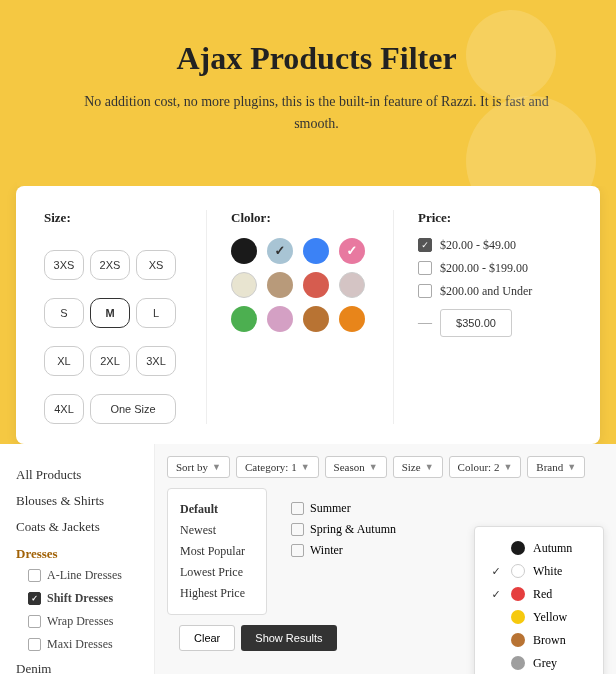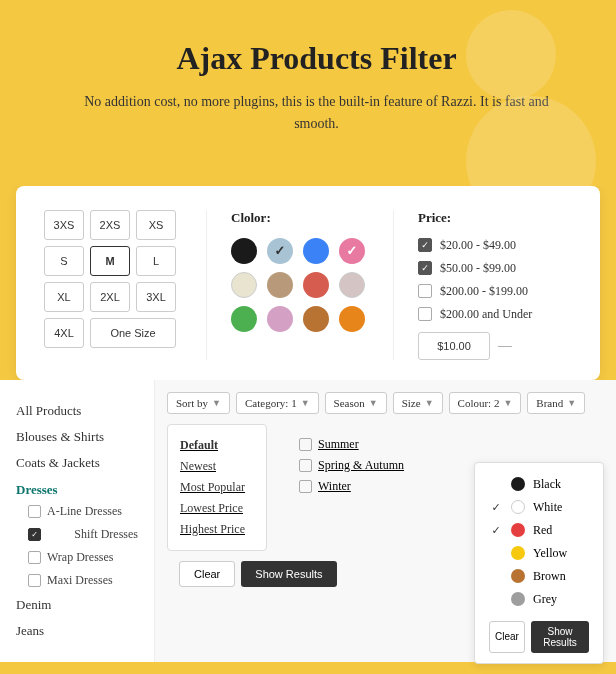--- a/index.html
+++ b/index.html
@@ -77,23 +77,23 @@
       display: grid;
       grid-template-columns: repeat(3, 40px);
       gap: 6px;
     }
     .size-btn {
       width: 40px; height: 30px;
       border: 1px solid #ccc;
       background: #fff;
       font-size: 11px;
       cursor: pointer;
-      border-radius: 3px;
-      color: #333;
-      display: flex; align-items: center; justify-content: center;
+      border-radius: 10px;
+      color: #333;
+      display: flex; align-items: center; justify-content: center; margin-top: 12px;
     }
     .size-btn.selected {
       border-color: #333;
       font-weight: 700;
       background: #fff;
     }
     .size-btn.wide {
       grid-column: span 2;
       width: 86px;
     }
@@ -174,33 +174,32 @@
       font-size: 13px;
     }
     .sidebar-item {
       padding: 5px 0;
       cursor: pointer;
       color: #333;
     }
     .sidebar-category {
       padding: 6px 0 2px;
       font-weight: 700;
-      color: #0f766e;
+      color: #a16207;
       font-size: 13px;
     }
     .sidebar-sub {
       padding: 4px 0 4px 12px;
       font-size: 12px;
       color: #444;
       cursor: pointer;
       display: flex; align-items: center; gap: 6px;
     }
     .sidebar-sub.active {
-      font-weight: 400;
-      justify-content: space-between;
+      font-weight: 700;
     }
     .sub-checkbox {
       width: 13px; height: 13px;
       border: 1px solid #aaa;
       border-radius: 2px;
       display: flex; align-items: center; justify-content: center;
       flex-shrink: 0;
     }
     .sub-checkbox.checked {
       background: #333;
@@ -235,21 +234,21 @@
       color: #333;
       font-family: Liberation Serif, serif;
     }
     .sort-select .arrow {
       font-size: 9px;
       color: #888;
     }
 
     
     .dropdowns-row {
-      display: flex; gap: 20px; text-decoration: underline;
+      display: flex; gap: 12px;
     }
     .dropdown-panel {
       background: #fff;
       border: 1px solid #ddd;
       border-radius: 4px;
       padding: 10px 12px;
       font-size: 12px;
       color: #333;
       min-width: 100px;
     }
@@ -356,20 +355,21 @@
   <div class="circle-decoration circle-top-right"></div>
   <div class="circle-decoration circle-bottom-right"></div>
   <h1>Ajax Products Filter</h1>
   <p>No addition cost, no more plugins, this is the built-in feature of Razzi. It is fast and smooth.</p>
 </div>
 
 <div class="filter-box">
   <div class="filter-row">
 
     <div class="filter-col">
+      <div class="filter-label">Size:</div>
       <div class="size-grid" id="size-grid">
           <button class="size-btn">3XS</button>
           <button class="size-btn">2XS</button>
           <button class="size-btn">XS</button>
           <button class="size-btn">S</button>
           <button class="size-btn selected">M</button>
           <button class="size-btn">L</button>
           <button class="size-btn">XL</button>
           <button class="size-btn">2XL</button>
           <button class="size-btn">3XL</button>
@@ -397,35 +397,31 @@
     </div>
 
     <div class="filter-col">
       <div class="filter-label">Price:</div>
       <ul class="price-options" id="price-options">
           <li>
             <div class="price-checkbox checked"></div>
             <span>$20.00 - $49.00</span>
           </li>
           <li>
-            <div class="price-checkbox checked"></div>
-            <span>$50.00 - $99.00</span>
-          </li>
-          <li>
             <div class="price-checkbox"></div>
             <span>$200.00 - $199.00</span>
           </li>
           <li>
             <div class="price-checkbox"></div>
             <span>$200.00 and Under</span>
           </li>
         </ul>
       <div class="price-inputs">
-        <input type="text" value="$10.00" style="">
         <span class="price-dash">—</span>
+        <input type="text" value="$350.00" style="">
       </div>
     </div>
 
   </div>
 </div>
 
 <div class="bottom-panel">
 
   <div class="sidebar" id="sidebar">
       <div class="sidebar-item">All Products</div>
@@ -502,21 +498,21 @@
             <div class="season-item">
               <div class="season-checkbox"></div>
               <span>Winter</span>
             </div>
           </div>
         <div style="position:relative; flex:1;">
           <div class="colour-panel" id="colour-panel">
               <div class="colour-item">
                 <span class="colour-check"></span>
                 <div class="colour-dot-sm" style="background: rgb(26, 26, 26);"></div>
-                <span>Black</span>
+                <span>Autumn</span>
               </div>
               <div class="colour-item">
                 <span class="colour-check">✓</span>
                 <div class="colour-dot-sm" style="background: rgb(255, 255, 255); border: 1px solid rgb(204, 204, 204);"></div>
                 <span>White</span>
               </div>
               <div class="colour-item">
                 <span class="colour-check">✓</span>
                 <div class="colour-dot-sm" style="background: rgb(229, 62, 62);"></div>
                 <span>Red</span>

